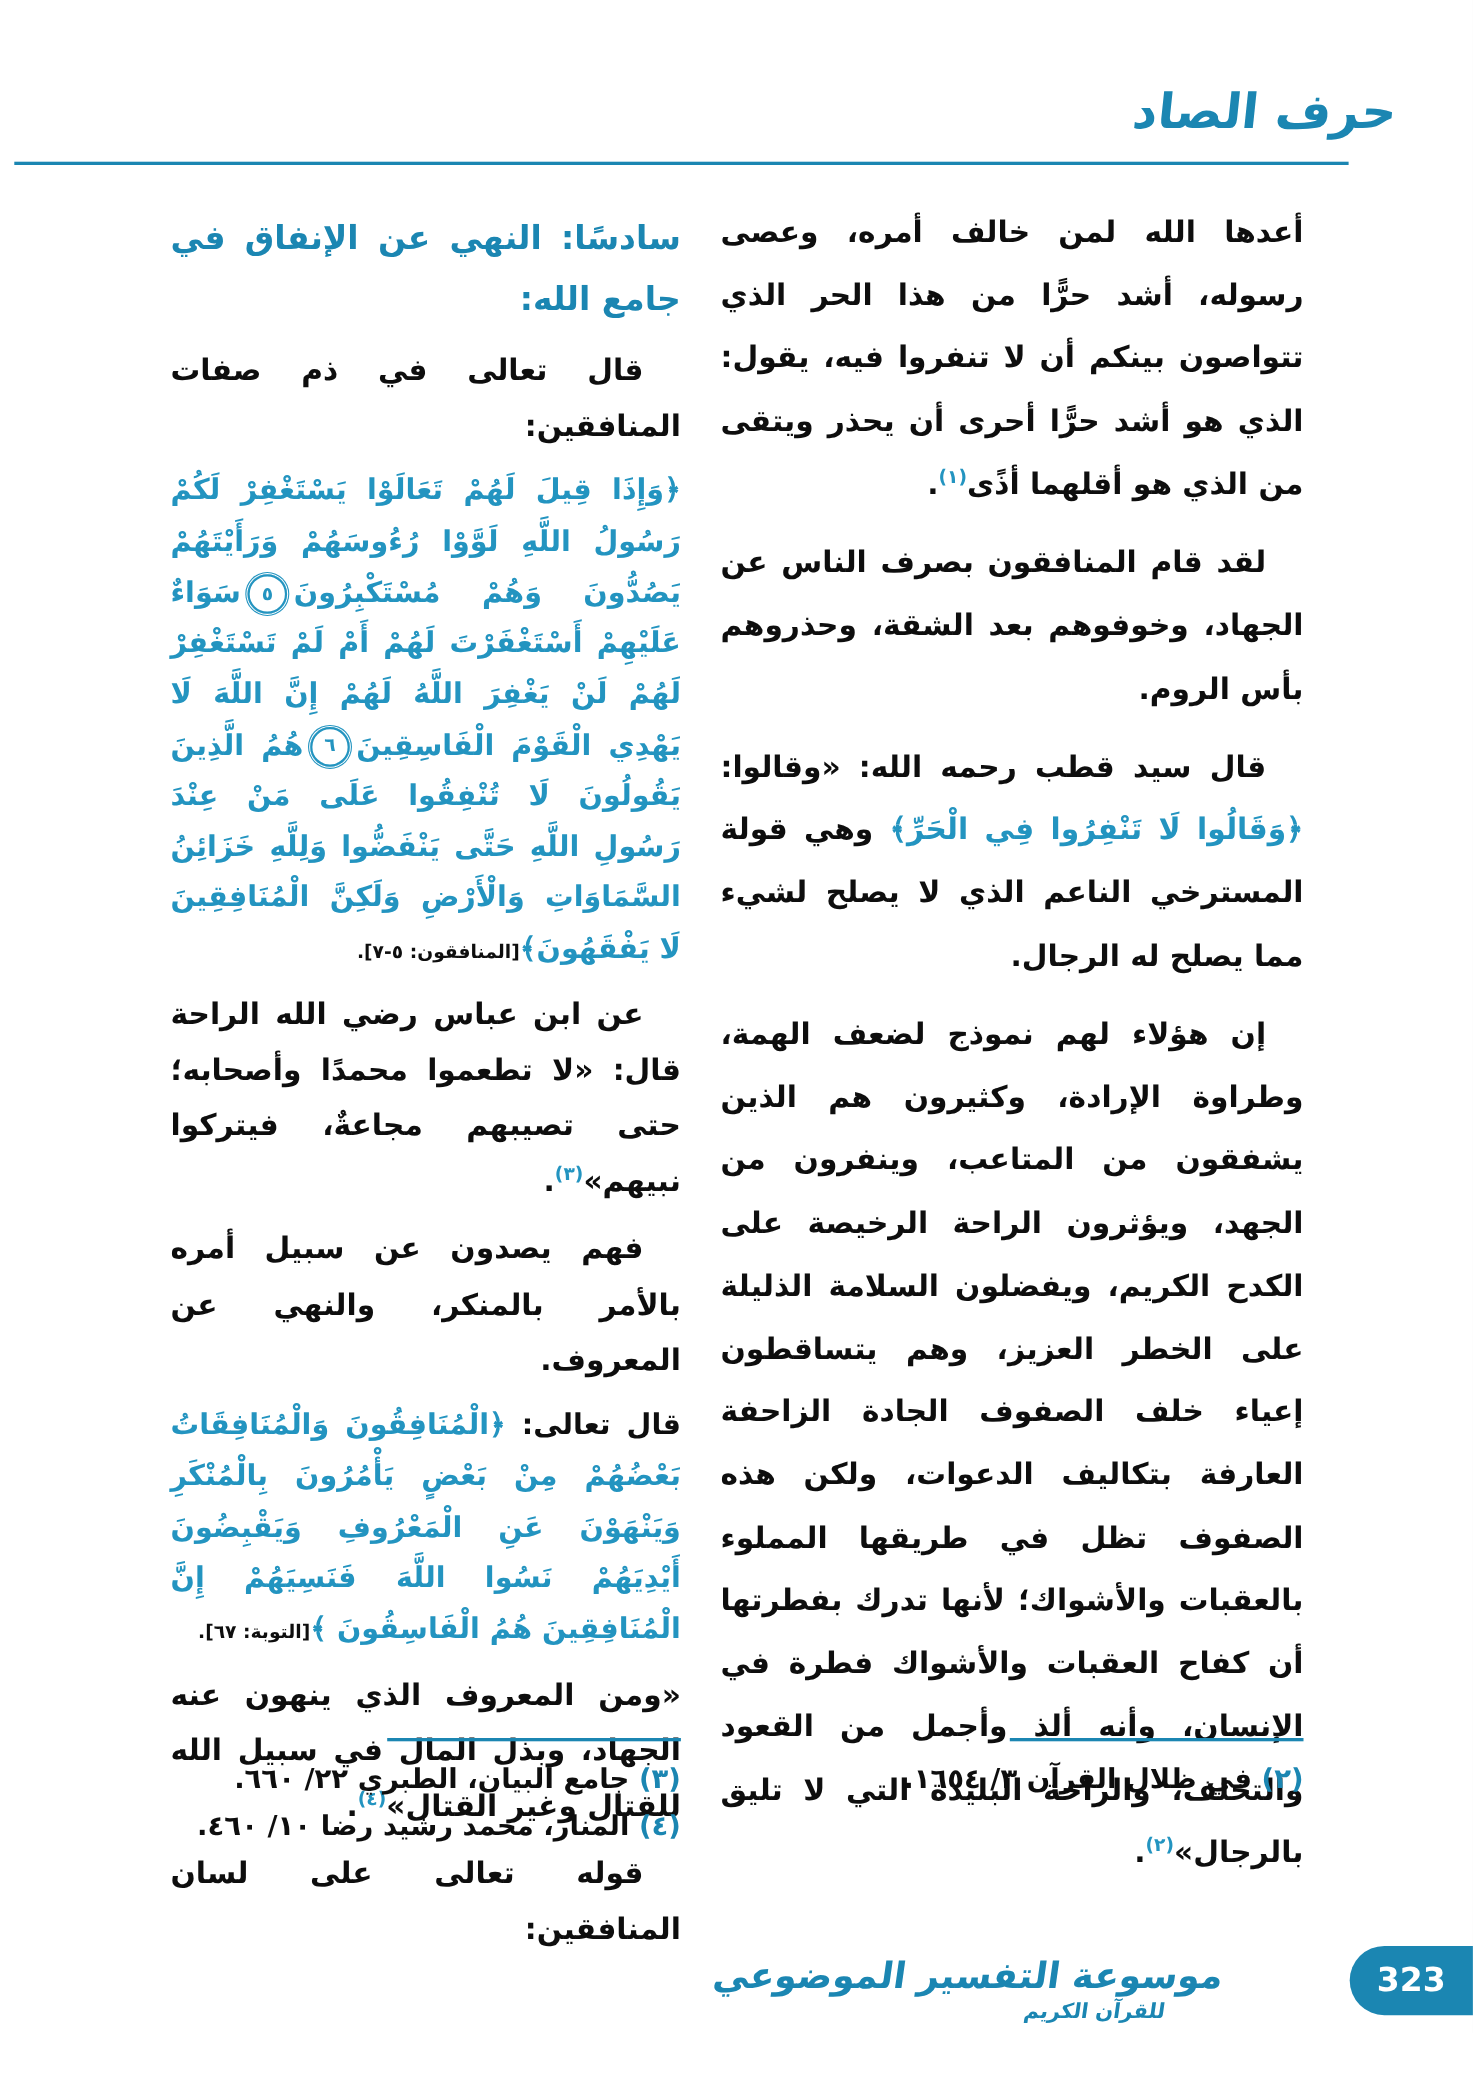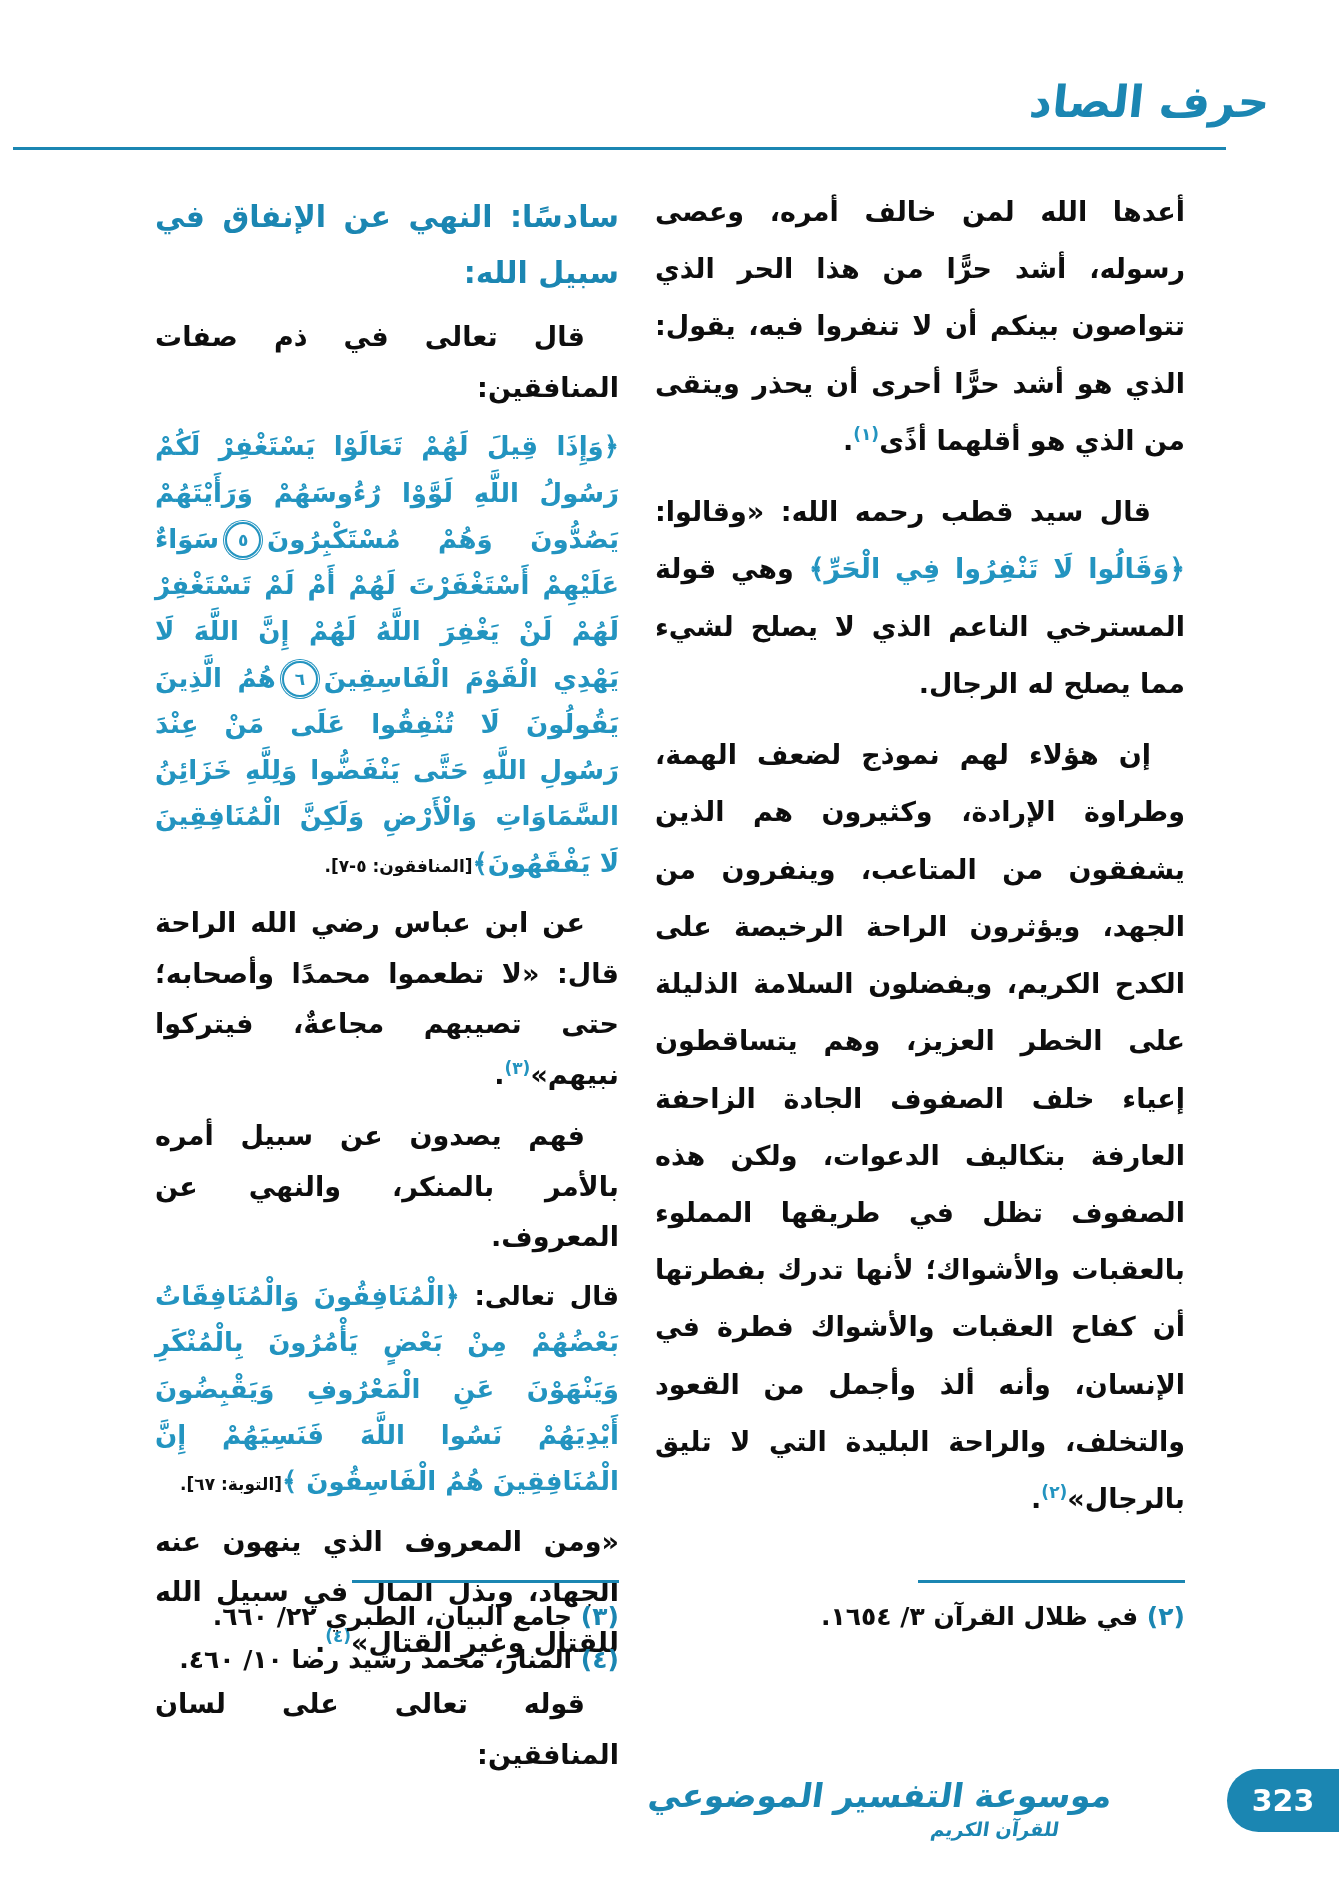--- a/index.html
+++ b/index.html
@@ -106,28 +106,29 @@
 <body>
 
 <div class="page">
 
   <div class="header-title">حرف الصاد</div>
   <div class="header-rule"></div>
 
   <div class="col col-right">
     <p class="para no-indent"><span>أعدها الله لمن خالف أمره، وعصى رسوله، أشد حرًّا من هذا الحر الذي تتواصون بينكم أن لا تنفروا فيه، يقول: الذي هو أشد حرًّا أحرى أن يحذر ويتقى من الذي هو أقلهما أذًى</span><span class="sup-note">(١)</span><span>.</span></p>
 
+    <p class="para">لقد قام المنافقون بصرف الناس عن الجهاد، وخوفوهم بعد الشقة، وحذروهم بأس الروم.</p>
 
     <p class="para"><span>قال سيد قطب رحمه الله: «وقالوا: </span><span class="quran-inline">﴿وَقَالُوا لَا تَنْفِرُوا فِي الْحَرِّ﴾</span><span> وهي قولة المسترخي الناعم الذي لا يصلح لشيء مما يصلح له الرجال.</span></p>
 
     <p class="para"><span>إن هؤلاء لهم نموذج لضعف الهمة، وطراوة الإرادة، وكثيرون هم الذين يشفقون من المتاعب، وينفرون من الجهد، ويؤثرون الراحة الرخيصة على الكدح الكريم، ويفضلون السلامة الذليلة على الخطر العزيز، وهم يتساقطون إعياء خلف الصفوف الجادة الزاحفة العارفة بتكاليف الدعوات، ولكن هذه الصفوف تظل في طريقها المملوء بالعقبات والأشواك؛ لأنها تدرك بفطرتها أن كفاح العقبات والأشواك فطرة في الإنسان، وأنه ألذ وأجمل من القعود والتخلف، والراحة البليدة التي لا تليق بالرجال»</span><span class="sup-note">(٢)</span><span>.</span></p>
   </div>
 
   <div class="col col-left">
-    <p class="para section-heading">سادسًا: النهي عن الإنفاق في سبيل الله:</p>
+    <p class="para section-heading">سادسًا: النهي عن الإنفاق في جامع الله:</p>
 
     <p class="para">قال تعالى في ذم صفات المنافقين:</p>
 
     <p class="verse-block"><span>﴿وَإِذَا قِيلَ لَهُمْ تَعَالَوْا يَسْتَغْفِرْ لَكُمْ رَسُولُ اللَّهِ لَوَّوْا رُءُوسَهُمْ وَرَأَيْتَهُمْ يَصُدُّونَ وَهُمْ مُسْتَكْبِرُونَ</span><span class="ayah-marker">٥</span><span>سَوَاءٌ عَلَيْهِمْ أَسْتَغْفَرْتَ لَهُمْ أَمْ لَمْ تَسْتَغْفِرْ لَهُمْ لَنْ يَغْفِرَ اللَّهُ لَهُمْ إِنَّ اللَّهَ لَا يَهْدِي الْقَوْمَ الْفَاسِقِينَ</span><span class="ayah-marker">٦</span><span>هُمُ الَّذِينَ يَقُولُونَ لَا تُنْفِقُوا عَلَى مَنْ عِنْدَ رَسُولِ اللَّهِ حَتَّى يَنْفَضُّوا وَلِلَّهِ خَزَائِنُ السَّمَاوَاتِ وَالْأَرْضِ وَلَكِنَّ الْمُنَافِقِينَ لَا يَفْقَهُونَ﴾</span><span class="verse-ref">[المنافقون: ٥-٧].</span></p>
 
     <p class="para"><span>عن ابن عباس رضي الله الراحة قال: «لا تطعموا محمدًا وأصحابه؛ حتى تصيبهم مجاعةٌ، فيتركوا نبيهم»</span><span class="sup-note">(٣)</span><span>.</span></p>
 
     <p class="para">فهم يصدون عن سبيل أمره بالأمر بالمنكر، والنهي عن المعروف.</p>
 
     <p class="verse-block"><span style="color:var(--ink);">قال تعالى: </span><span>﴿الْمُنَافِقُونَ وَالْمُنَافِقَاتُ بَعْضُهُمْ مِنْ بَعْضٍ يَأْمُرُونَ بِالْمُنْكَرِ وَيَنْهَوْنَ عَنِ الْمَعْرُوفِ وَيَقْبِضُونَ أَيْدِيَهُمْ نَسُوا اللَّهَ فَنَسِيَهُمْ إِنَّ الْمُنَافِقِينَ هُمُ الْفَاسِقُونَ ﴾</span><span class="verse-ref">[التوبة: ٦٧].</span></p>

